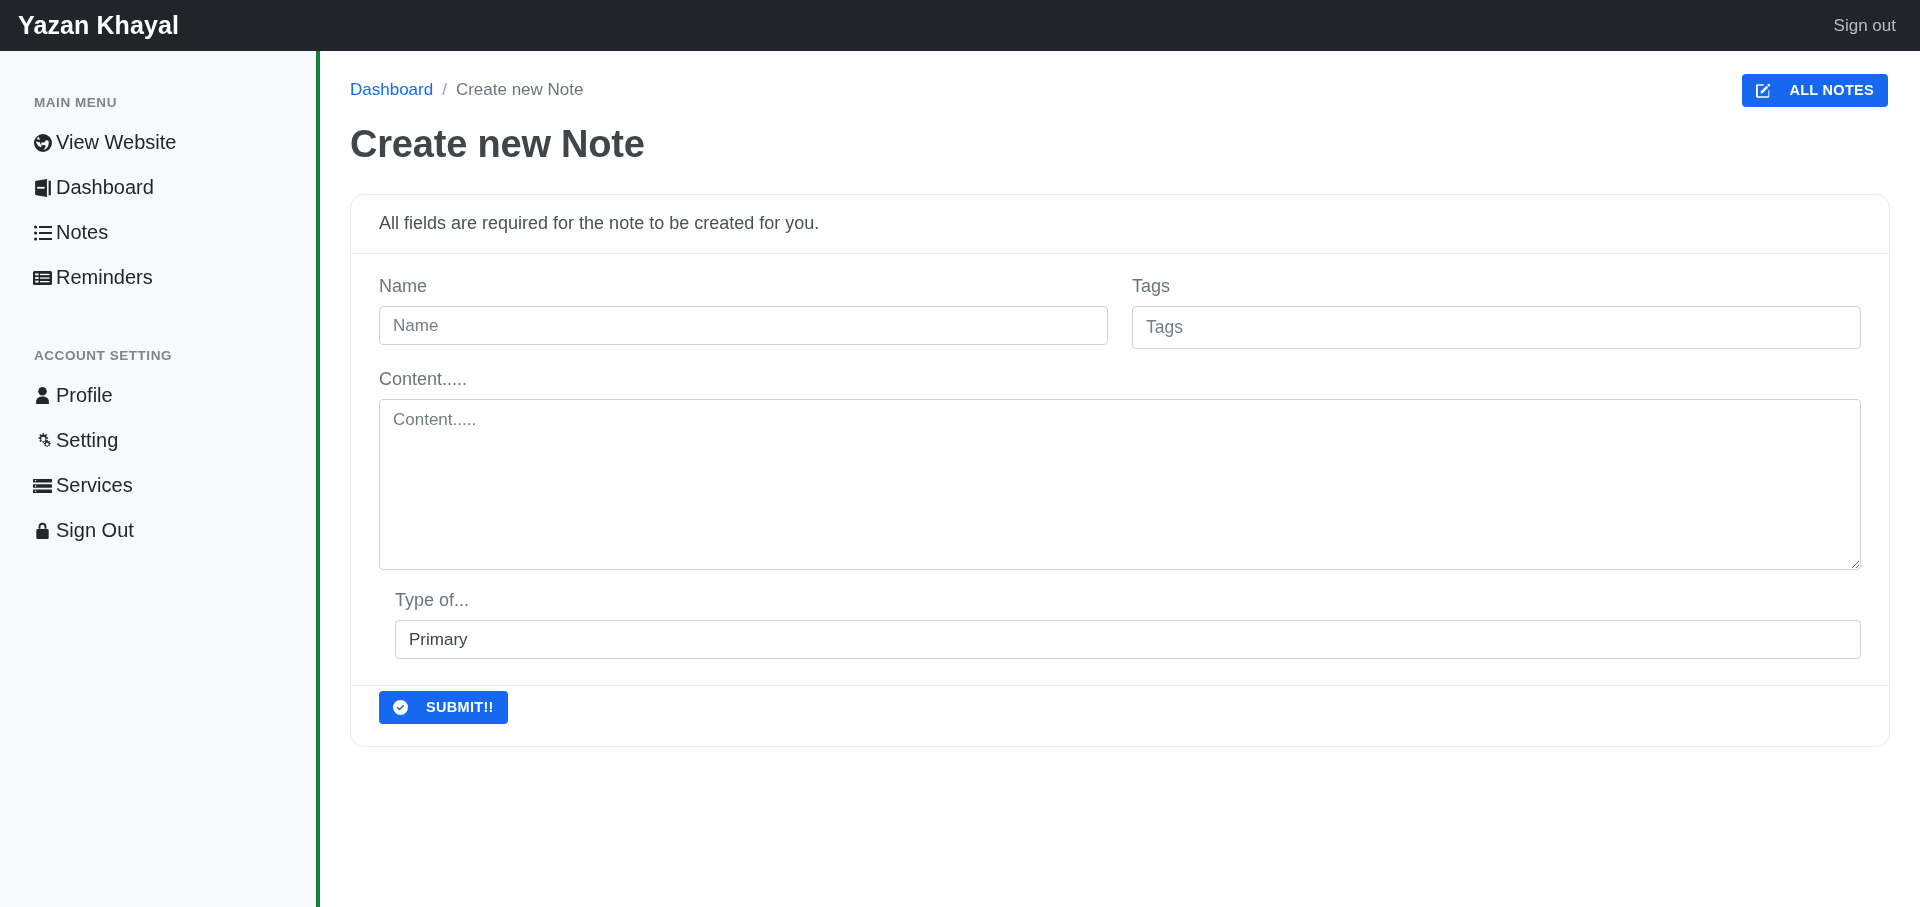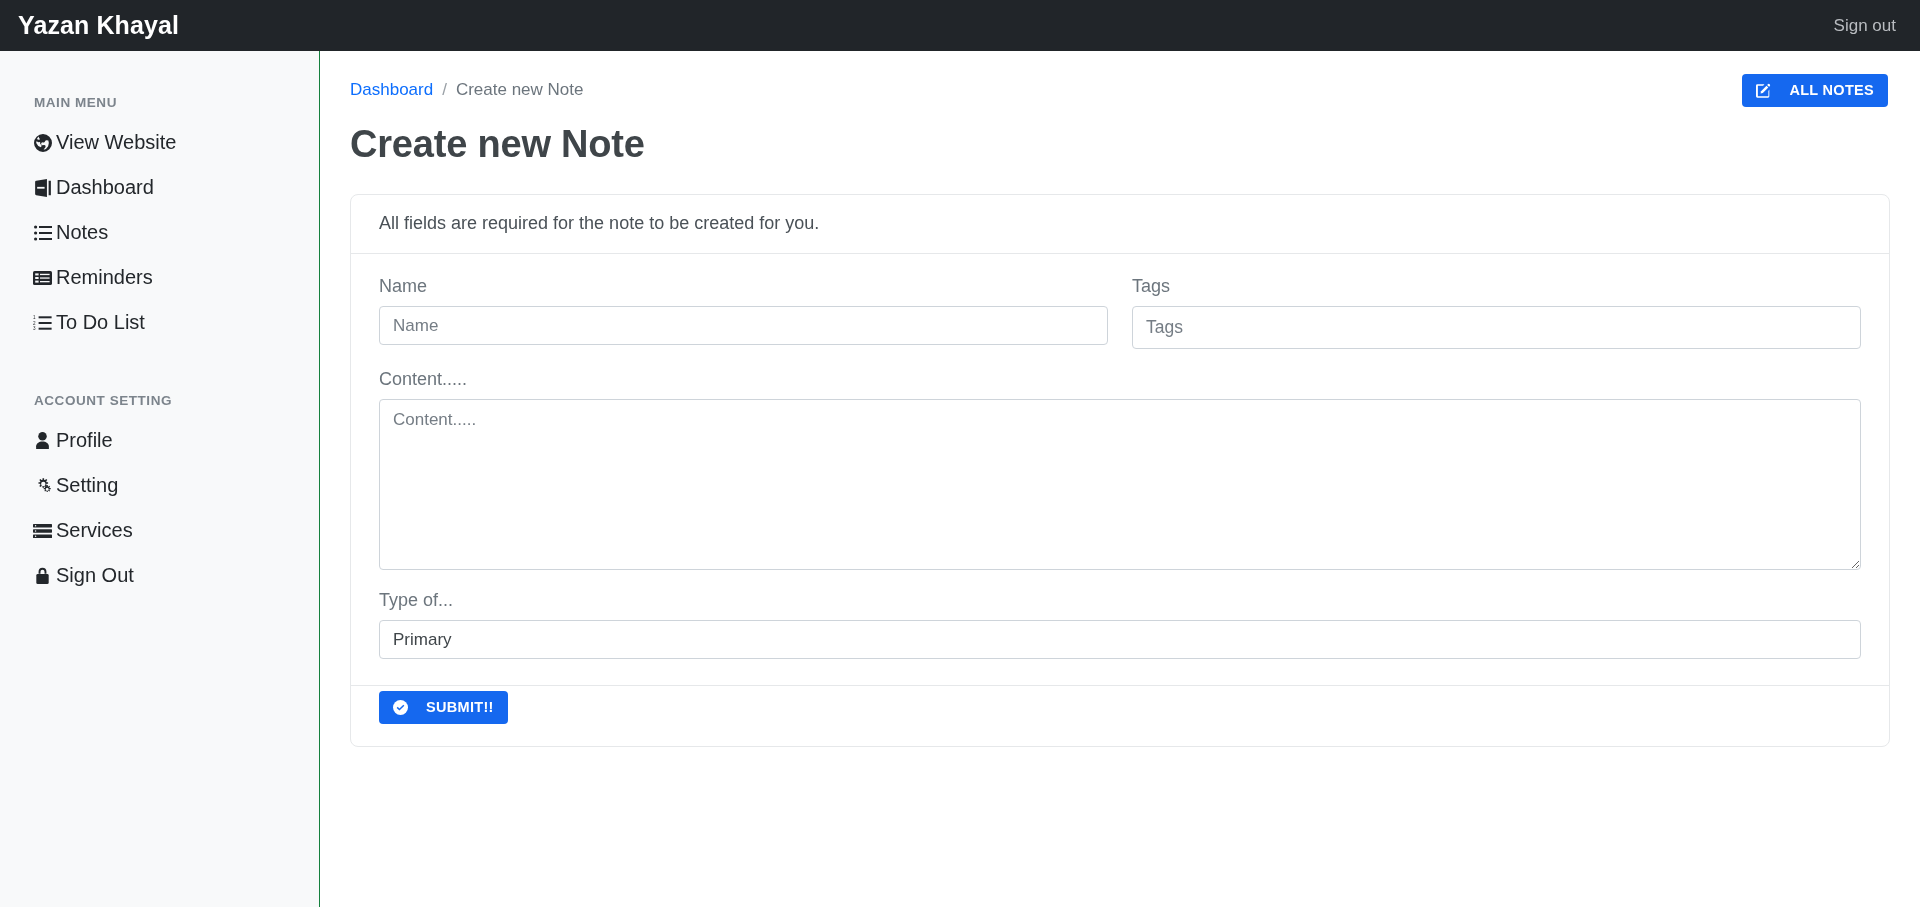--- a/index.html
+++ b/index.html
@@ -35,21 +35,21 @@
     color: #b9bcc0; font-size: 17px;
     padding-right: 24px; text-decoration: none;
     cursor: pointer;
   }
 
   
   .sidebar {
     position: absolute; top: 51px; left: 0;
     width: 320px; height: 856px;
     background: #f8f9fa;
-    border-right: 1px solid #15803d;
+    border-right: 4px solid #15803d;
     padding-top: 4px;
     overflow: hidden;
   }
   .menu-heading {
     font-size: 13.5px; font-weight: 700;
     color: #7c848c; letter-spacing: .55px;
     padding: 40px 0 10px 34px;
     text-transform: uppercase;
   }
   .menu-heading.second { padding-top: 48px; }
@@ -115,21 +115,21 @@
     padding: 16px 0 0 30px;
     letter-spacing: -.2px;
   }
 
   
   .card {
     margin: 28px 30px 0 30px;
     width: 1540px;
     background: #fff;
     border: 1px solid #e6e8ea;
-    border-radius: 8px;
+    border-radius: 14px;
   }
   .card-head {
     padding: 18px 28px 19px 28px;
     border-bottom: 1px solid #e6e8ea;
     color: #4a5157;
     font-size: 18px;
   }
   .card-body { padding: 22px 28px 26px 28px; }
   .card-foot {
     padding: 5px 28px 22px 28px;
@@ -180,21 +180,21 @@
     background: #fff;
     font-family: "Liberation Sans", sans-serif;
     font-size: 17px;
     color: #3f4549;
     padding: 10px 13px;
     outline: none;
     resize: vertical;
   }
   .textarea::placeholder { color: #757d85; }
 
-  .mt-none { margin-bottom: 0; }
+  .mt-none { margin-bottom: 0; margin-left: 16px; }
 </style>
 </head>
 <body>
 
 <div class="app">
 
   <div class="topbar">
     <div class="brand">Yazan Khayal</div>
     <div class="topbar-spacer"></div>
     <a class="signout-link">Sign out</a>
@@ -245,33 +245,20 @@
             <rect x="7" y="3.8" width="9.6" height="1.3" fill="#f8f9fa"></rect>
             <rect x="2.2" y="7" width="3.4" height="2" fill="#f8f9fa"></rect>
             <rect x="7" y="7.4" width="9.6" height="1.3" fill="#f8f9fa"></rect>
             <rect x="2.2" y="10.6" width="3.4" height="2" fill="#f8f9fa"></rect>
             <rect x="7" y="11" width="9.6" height="1.3" fill="#f8f9fa"></rect>
           </svg>
       </span>
       <span class="menu-label">Reminders</span>
     </a>
 
-    <a class="menu-item">
-      <span class="menu-ico">
-        <svg width="19" height="16" viewBox="0 0 19 16" fill="currentColor">
-            <text x="0" y="4.3" font-size="4.6" font-family="Liberation Sans, sans-serif">1</text>
-            <text x="0" y="9.6" font-size="4.6" font-family="Liberation Sans, sans-serif">2</text>
-            <text x="0" y="15" font-size="4.6" font-family="Liberation Sans, sans-serif">3</text>
-            <rect x="5.6" y="1.3" width="13" height="2"></rect>
-            <rect x="5.6" y="7" width="13" height="2"></rect>
-            <rect x="5.6" y="12.7" width="13" height="2"></rect>
-          </svg>
-      </span>
-      <span class="menu-label">To Do List</span>
-    </a>
 
     <div class="menu-heading second">ACCOUNT SETTING</div>
 
     <a class="menu-item">
       <span class="menu-ico">
         <svg width="15" height="17" viewBox="0 0 14 16" fill="currentColor">
             <circle cx="7" cy="4" r="4"></circle>
             <path d="M7 9c-3.3 0-6 2-6 4.5V16h12v-2.5C13 11 10.3 9 7 9z"></path>
           </svg>
       </span>

